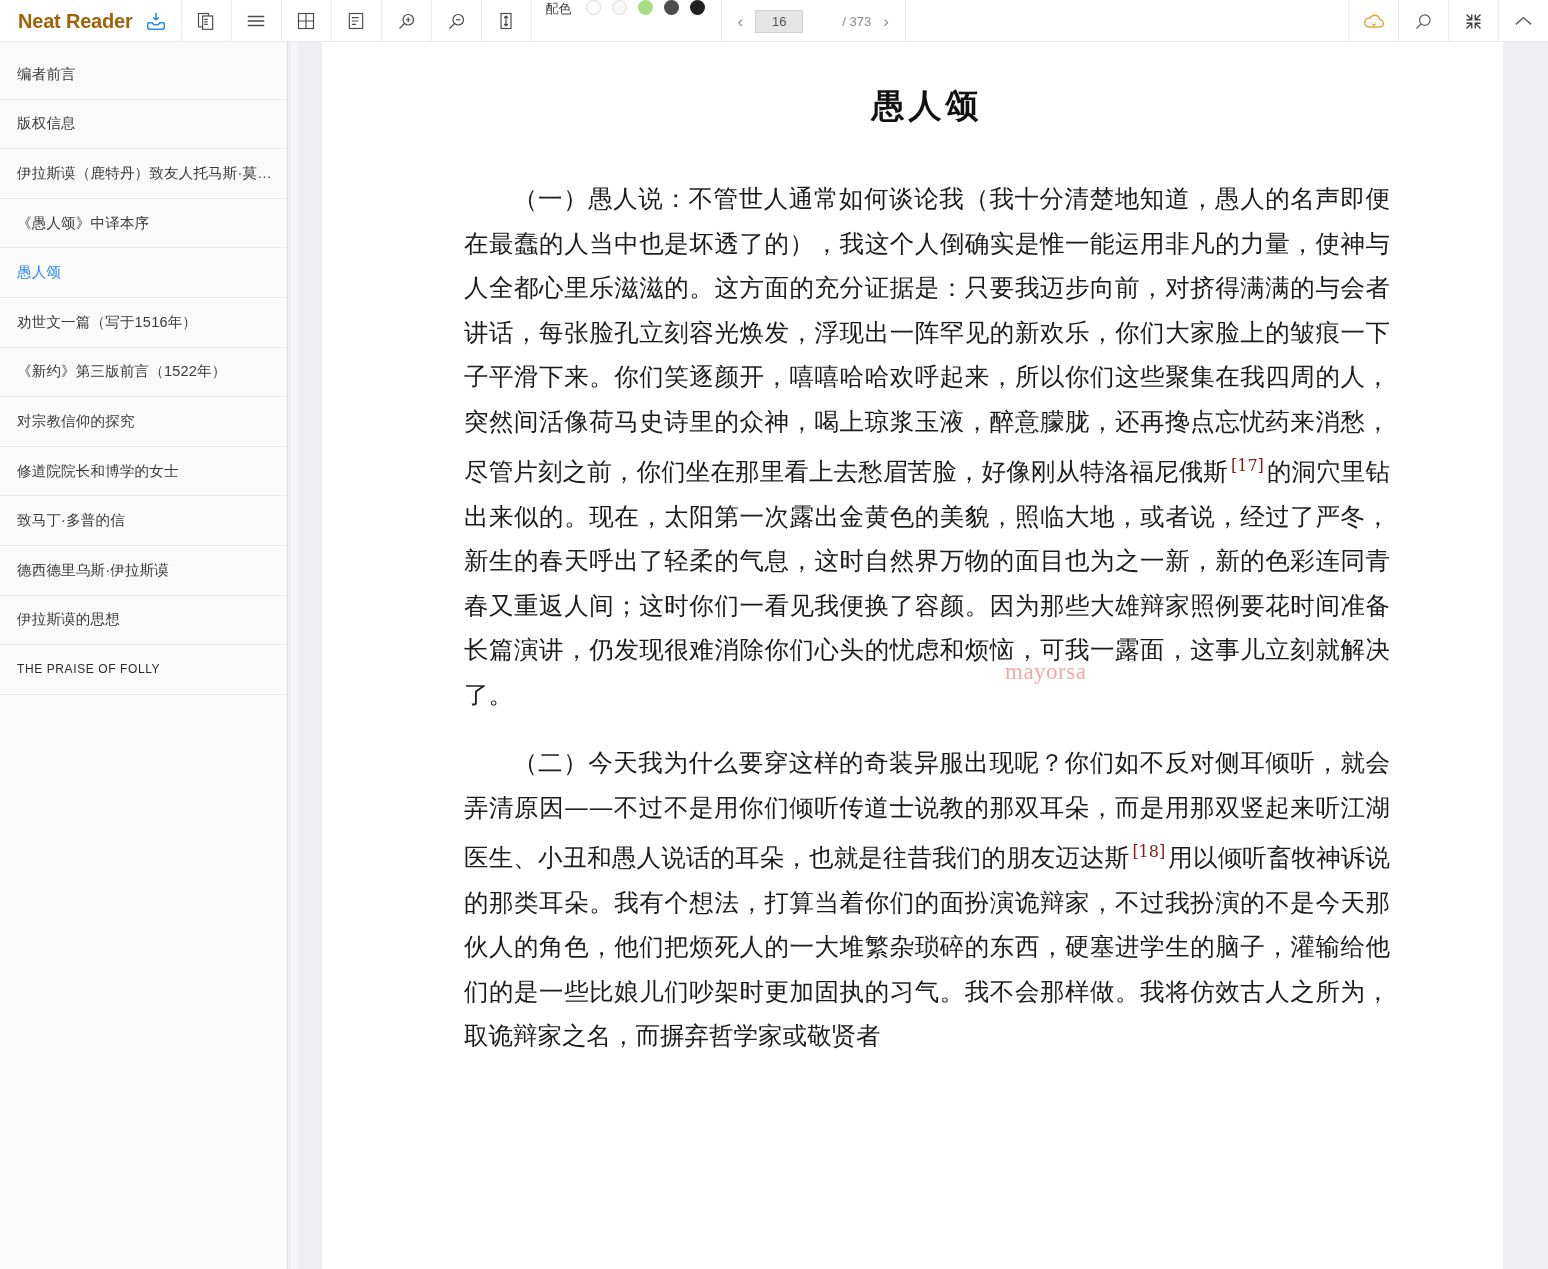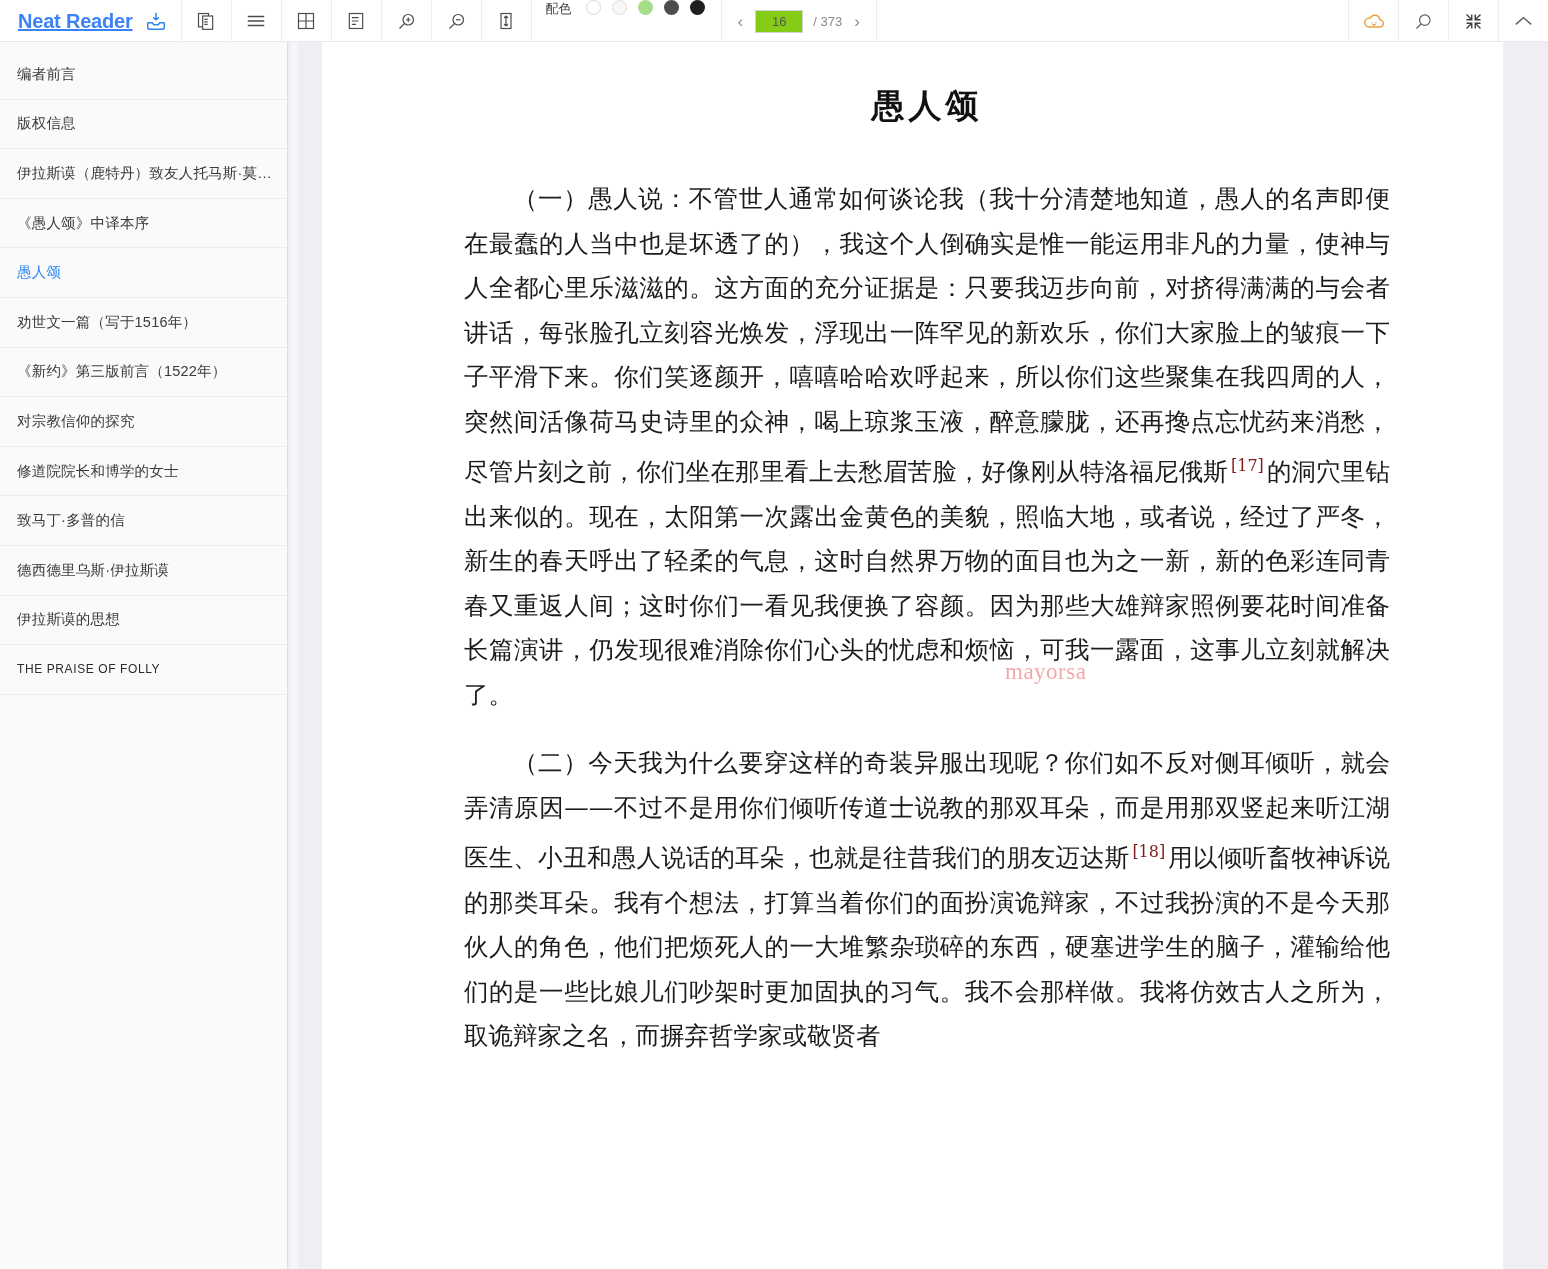--- a/index.html
+++ b/index.html
@@ -26,26 +26,25 @@
 
   .brand-cell {
     display: flex;
     align-items: center;
     padding: 0 14px 0 18px;
     border-right: 1px solid #ececec;
     height: 42px;
     gap: 12px;
   }
   .brand-name {
-    color: #3b82f6;
+    color: #a16207;
     font-size: 20px;
     font-weight: bold;
     letter-spacing: -0.2px;
     white-space: nowrap;
-    text-decoration: underline;
   }
   .brand-icon { width: 22px; height: 22px; display:block; }
 
   .tb-cell {
     width: 50px;
     height: 42px;
     display: flex;
     align-items: center;
     justify-content: center;
     border-right: 1px solid #ececec;
@@ -88,31 +87,32 @@
     color: #8c8c8c;
     line-height: 1;
     cursor: pointer;
     user-select: none;
     padding: 0 2px;
   }
   .page-input {
     width: 48px;
     height: 23px;
     border: 1px solid #d2d2d2;
-    background: #84cc16;
+    background: #e5e5e5;
     font-size: 13px;
     text-align: center;
     color: #555;
     font-family: "Liberation Sans", sans-serif;
     outline: none;
   }
   .page-total {
     font-size: 13px;
     color: #8a8a8a;
     white-space: nowrap;
+    margin-left: 29px;
   }
 
   .toolbar-flex { flex: 1 1 auto; height: 42px; }
 
   .tb-right {
     display: flex;
     align-items: stretch;
     height: 42px;
   }
   .tb-right .tb-cell { border-right: none; border-left: 1px solid #ececec; }

